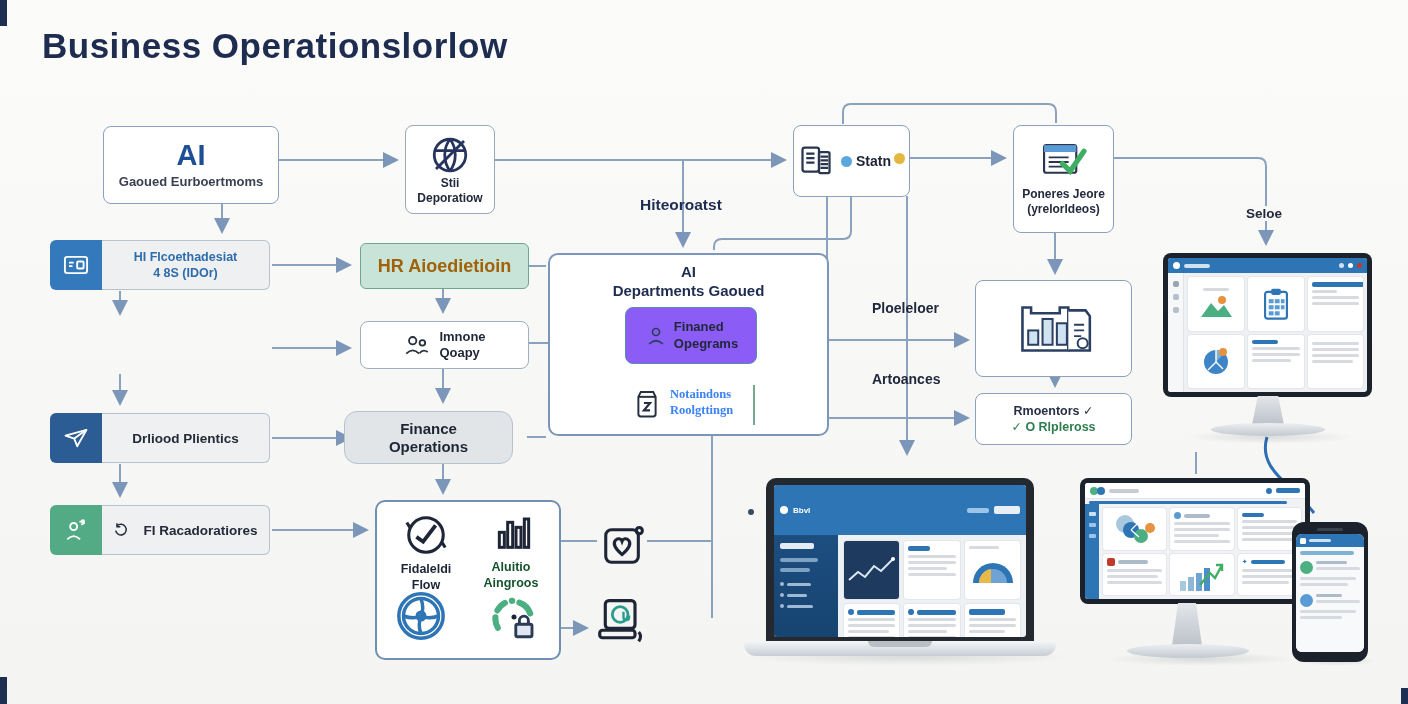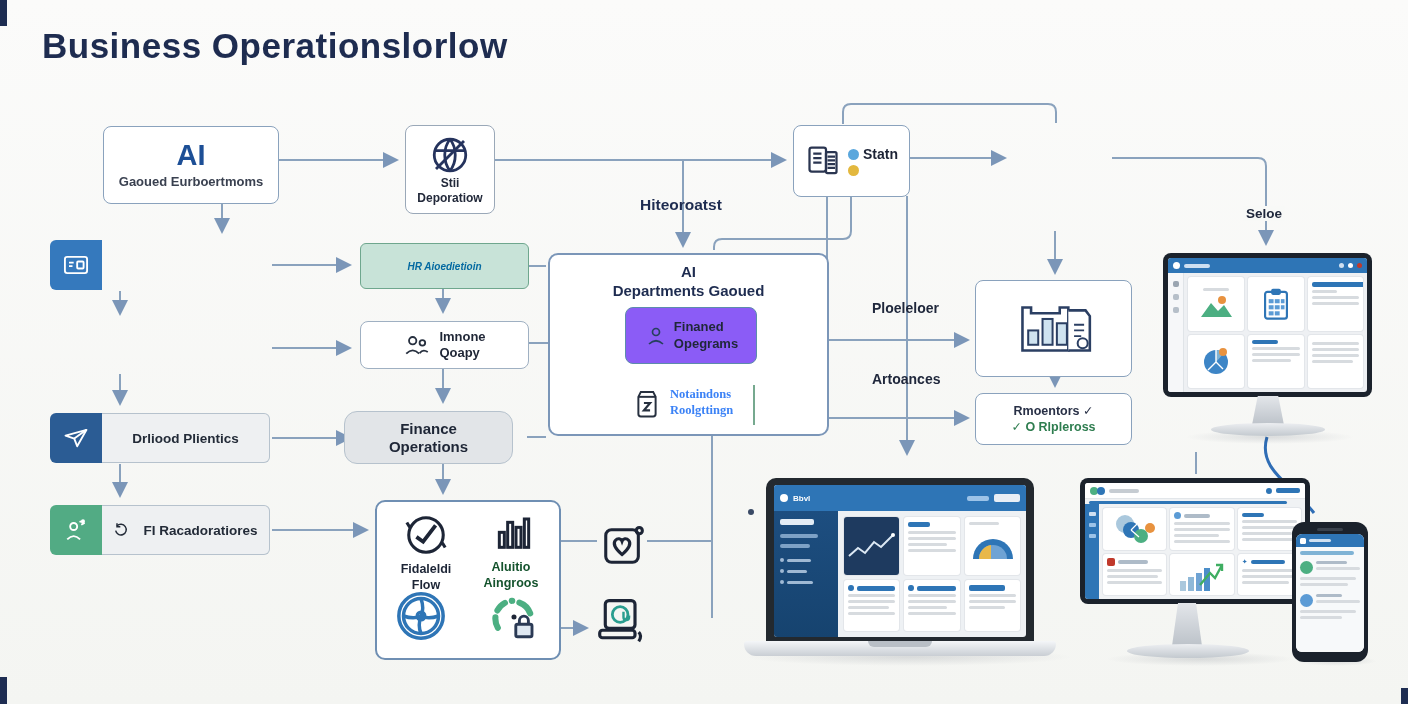--- a/index.html
+++ b/index.html
@@ -97,39 +97,55 @@
 
   <div class="lbl" style="left:640px;top:196px;font-size:15.5px;color:#1e2c50;">Hiteoroatst</div>
 
   <div class="node" style="left:793px;top:125px;width:115px;height:70px;gap:7px;">
     <svg width="36" height="36" viewBox="0 0 24 24" stroke="#2a3550" stroke-width="1.5" fill="none">
       <rect x="3" y="3" width="11" height="16" rx="1.5"></rect>
         <path d="M5.5 7 H11 M5.5 10 H11 M5.5 13 H11"></path>
       <rect x="14" y="6" width="7" height="14" rx="1"></rect>
         <path d="M15 9 H20 M15 11.5 H20 M15 14 H20 M15 16.5 H20"></path>
     </svg>
-    <div style="display:flex;flex-direction:column;gap:3px;">
+    <div style="display:flex;flex-direction:row;gap:3px;">
       <div style="display:flex;align-items:center;gap:4px;">
         <span style="width:11px;height:11px;border-radius:50%;background:#5aa7dd;display:inline-block;"></span>
         <span style="font-size:14px;font-weight:800;color:#1c2335;">Statn</span>
       </div>
       <span style="width:11px;height:11px;border-radius:50%;background:#e3b83e;display:inline-block;"></span>
     </div>
   </div>
 
+  <div class="node" style="left:1013px;top:125px;width:99px;height:106px;flex-direction:column;gap:5px;">
+    <svg width="46" height="40" viewBox="0 0 30 26">
+      <rect x="2" y="2" width="21" height="18" rx="1.5" fill="#fff" stroke="#2a3550" stroke-width="1.4"></rect>
+      <rect x="2" y="2" width="21" height="4.5" fill="#5b9bd5"></rect>
+      <path d="M5 10 H18 M5 13 H18 M5 16 H14" stroke="#2a3550" stroke-width="1.2"></path>
+      <path d="M14 14 L19 19 L28 6" fill="none" stroke="#3fae62" stroke-width="3.4" stroke-linecap="round"></path>
+    </svg>
+    <div style="font-size:12px;font-weight:700;color:#232a3c;line-height:1.25;text-align:center;">
+      <div>Poneres Jeore</div>
+      <div>(yrelorldeos)</div>
+    </div>
+  </div>
 
   <div class="lbl" style="left:1243px;top:206px;font-size:13.5px;background:#f8f9f7;padding:0 3px;">Seloe</div>
 
   <div class="leftitem" style="left:50px;top:240px;">
     <div class="ic" style="background:#3579bd;">
       <svg width="28" height="28" viewBox="0 0 24 24" stroke="#fff" stroke-width="1.6" fill="none">
           <rect x="2.5" y="5" width="19" height="14" rx="2"></rect>
           <path d="M6 10 H10 M6 13 H9"></path>
           <rect x="13" y="9" width="5.5" height="6" rx="0.8"></rect>
         </svg>
+    </div>
+    <div class="bd" style="color:#2e6cab;font-size:12.5px;line-height:1.3;">
+      <div>HI Flcoethadesiat</div>
+      <div>4 8S (IDOr)</div>
     </div>
   </div>
 
 
   <div class="leftitem" style="left:50px;top:413px;">
     <div class="ic" style="background:#2b5c94;">
       <svg width="28" height="28" viewBox="0 0 24 24" stroke="#fff" stroke-width="1.6" fill="none" stroke-linejoin="round">
           <path d="M3 10 L21 5 L13 19 L10.5 12.5 Z"></path>
           <path d="M10.5 12.5 L21 5"></path>
         </svg>
@@ -151,21 +167,21 @@
     <div class="bd" style="flex-direction:row;gap:14px;">
       <svg width="16" height="16" viewBox="0 0 24 24" stroke="#232b38" stroke-width="2.2" fill="none">
           <path d="M6 6 A8 8 0 1 1 4 13"></path>
           <path d="M6 2 V7 H11"></path>
         </svg>
       <div>FI Racadoratiores</div>
     </div>
   </div>
 
   <div class="node" style="left:360px;top:243px;width:167px;height:44px;background:#c8e3d8;border-color:#6fa78e;border-radius:6px;">
-    <span style="font-size:10px;font-weight:800;color:#0369a1;font-style:italic;">HR Aioedietioin</span>
+    <span style="font-size:18px;font-weight:800;color:#a16207;">HR Aioedietioin</span>
   </div>
 
   <div class="node" style="left:360px;top:321px;width:167px;height:46px;border-color:#9fb0c2;gap:8px;">
     <svg width="28" height="26" viewBox="0 0 26 24" stroke="#27303f" stroke-width="1.7" fill="none">
         <circle cx="9" cy="8" r="3.4"></circle>
         <path d="M3 20 Q9 14 15 20"></path>
         <circle cx="18" cy="10" r="2.6"></circle>
         <path d="M15.5 19.5 Q18.5 15.5 23 18.5"></path>
       </svg>
     <div style="font-size:13px;font-weight:800;color:#1f2636;line-height:1.25;">
@@ -290,21 +306,21 @@
         <rect x="3" y="19" width="19" height="4" rx="1.5" stroke="#1d2536" stroke-width="1.7"></rect>
         <circle cx="14" cy="10.5" r="4.2" stroke="#2a9d8f" stroke-width="1.5"></circle>
         <path d="M15.8 9 v3 a1.5 1.5 0 0 0 3 0 v-1" stroke="#2a9d8f" stroke-width="1.3"></path>
         <path d="M24 20 q2 2 0 5" stroke="#1d2536" stroke-width="1.7"></path>
       </svg>
   </div>
 
   <div class="shadow" style="left:744px;top:648px;width:330px;height:18px;"></div>
   <div class="abs" style="left:766px;top:478px;width:268px;height:164px;background:#23292f;border-radius:10px 10px 0 0;padding:7px 8px 5px 8px;box-sizing:border-box;z-index:2;">
     <div style="width:100%;height:100%;background:#eef1f4;border-radius:3px;overflow:hidden;display:flex;flex-direction:column;">
-      <div style="height:18px;background:#2e75b6;display:flex;align-items:center;padding:4px 6px;gap:5px;flex:none;">
+      <div style="height:18px;background:#2e75b6;display:flex;align-items:center;padding:16px 6px;gap:5px;flex:none;">
         <span style="width:8px;height:8px;border-radius:50%;background:#fff;"></span>
         <span style="color:#fff;font-size:8px;font-weight:700;">Bbvl</span>
         <span style="margin-left:auto;width:22px;height:5px;background:#9cc3e8;border-radius:2px;"></span>
         <span style="width:26px;height:8px;background:#e8eef5;border-radius:2px;"></span>
       </div>
       <div style="flex:1;display:flex;">
         <div style="width:52px;background:linear-gradient(180deg,#1d4e80,#16436f);padding:8px 6px;flex:none;">
           <div style="width:34px;height:6px;background:#e3ecf5;border-radius:2px;margin-bottom:9px;"></div>
           <div style="width:38px;height:4px;background:#7ea2c6;border-radius:2px;margin-bottom:6px;"></div>
           <div style="width:30px;height:4px;background:#7ea2c6;border-radius:2px;margin-bottom:10px;"></div>

